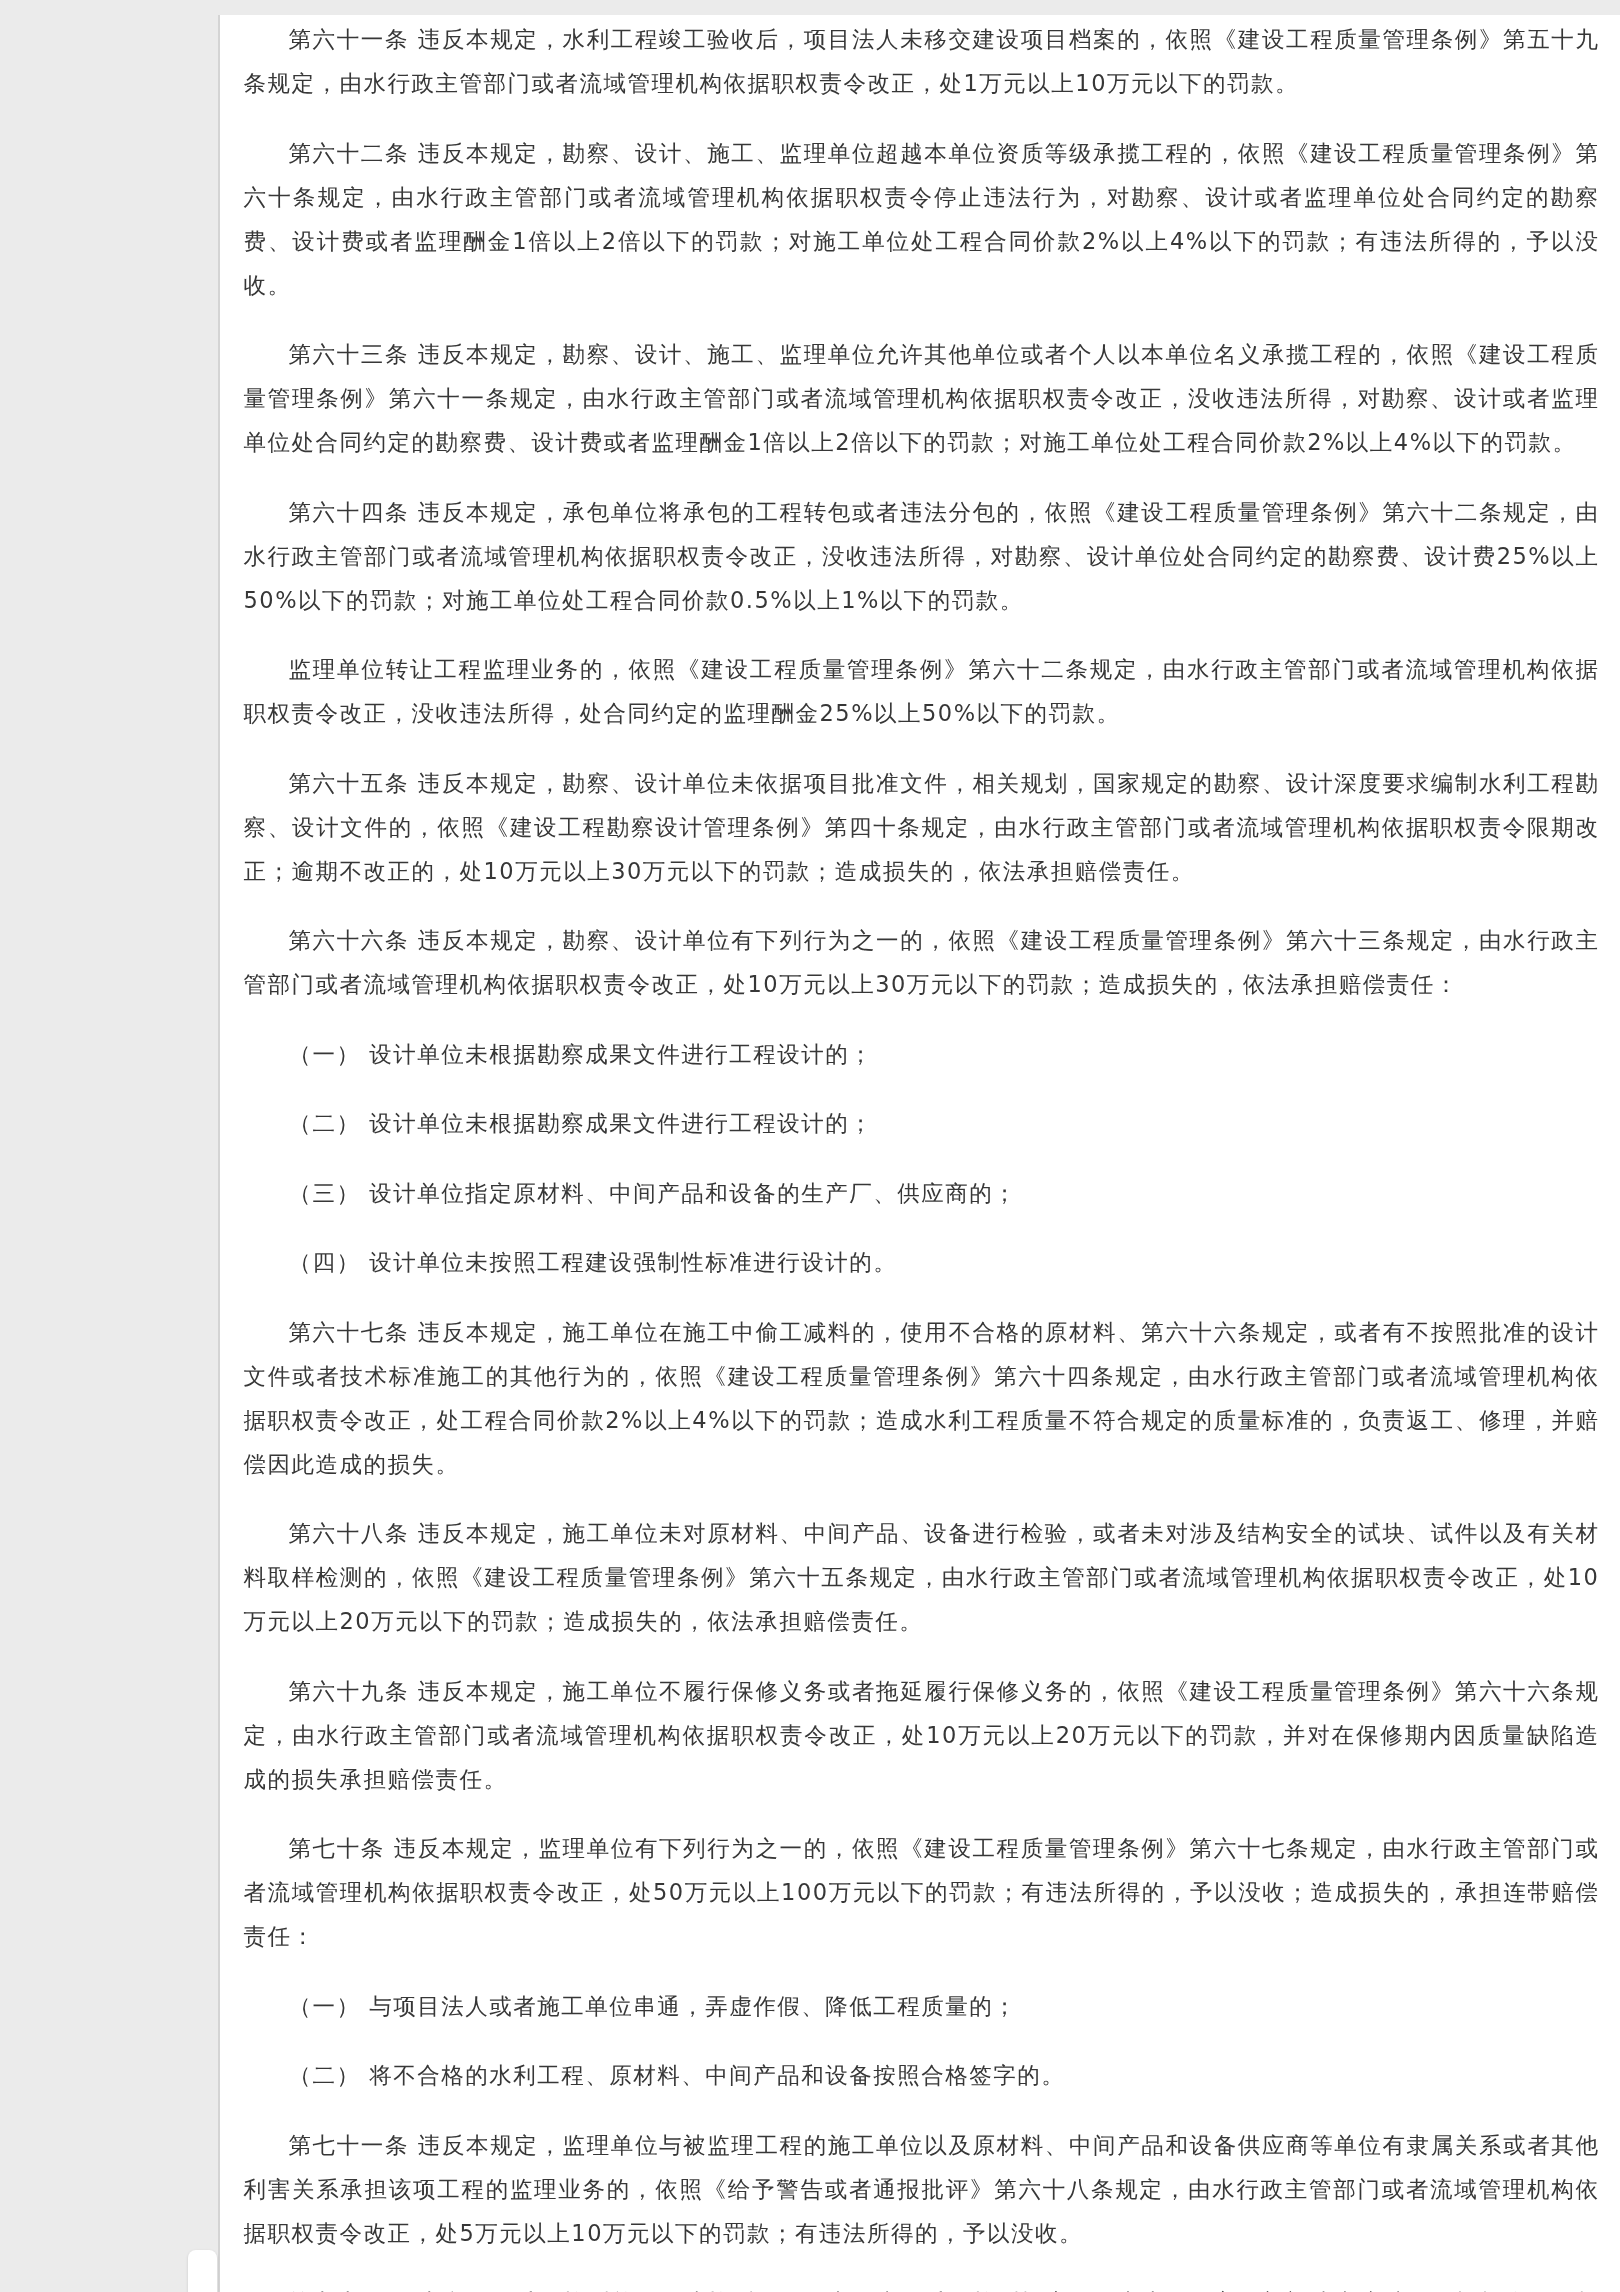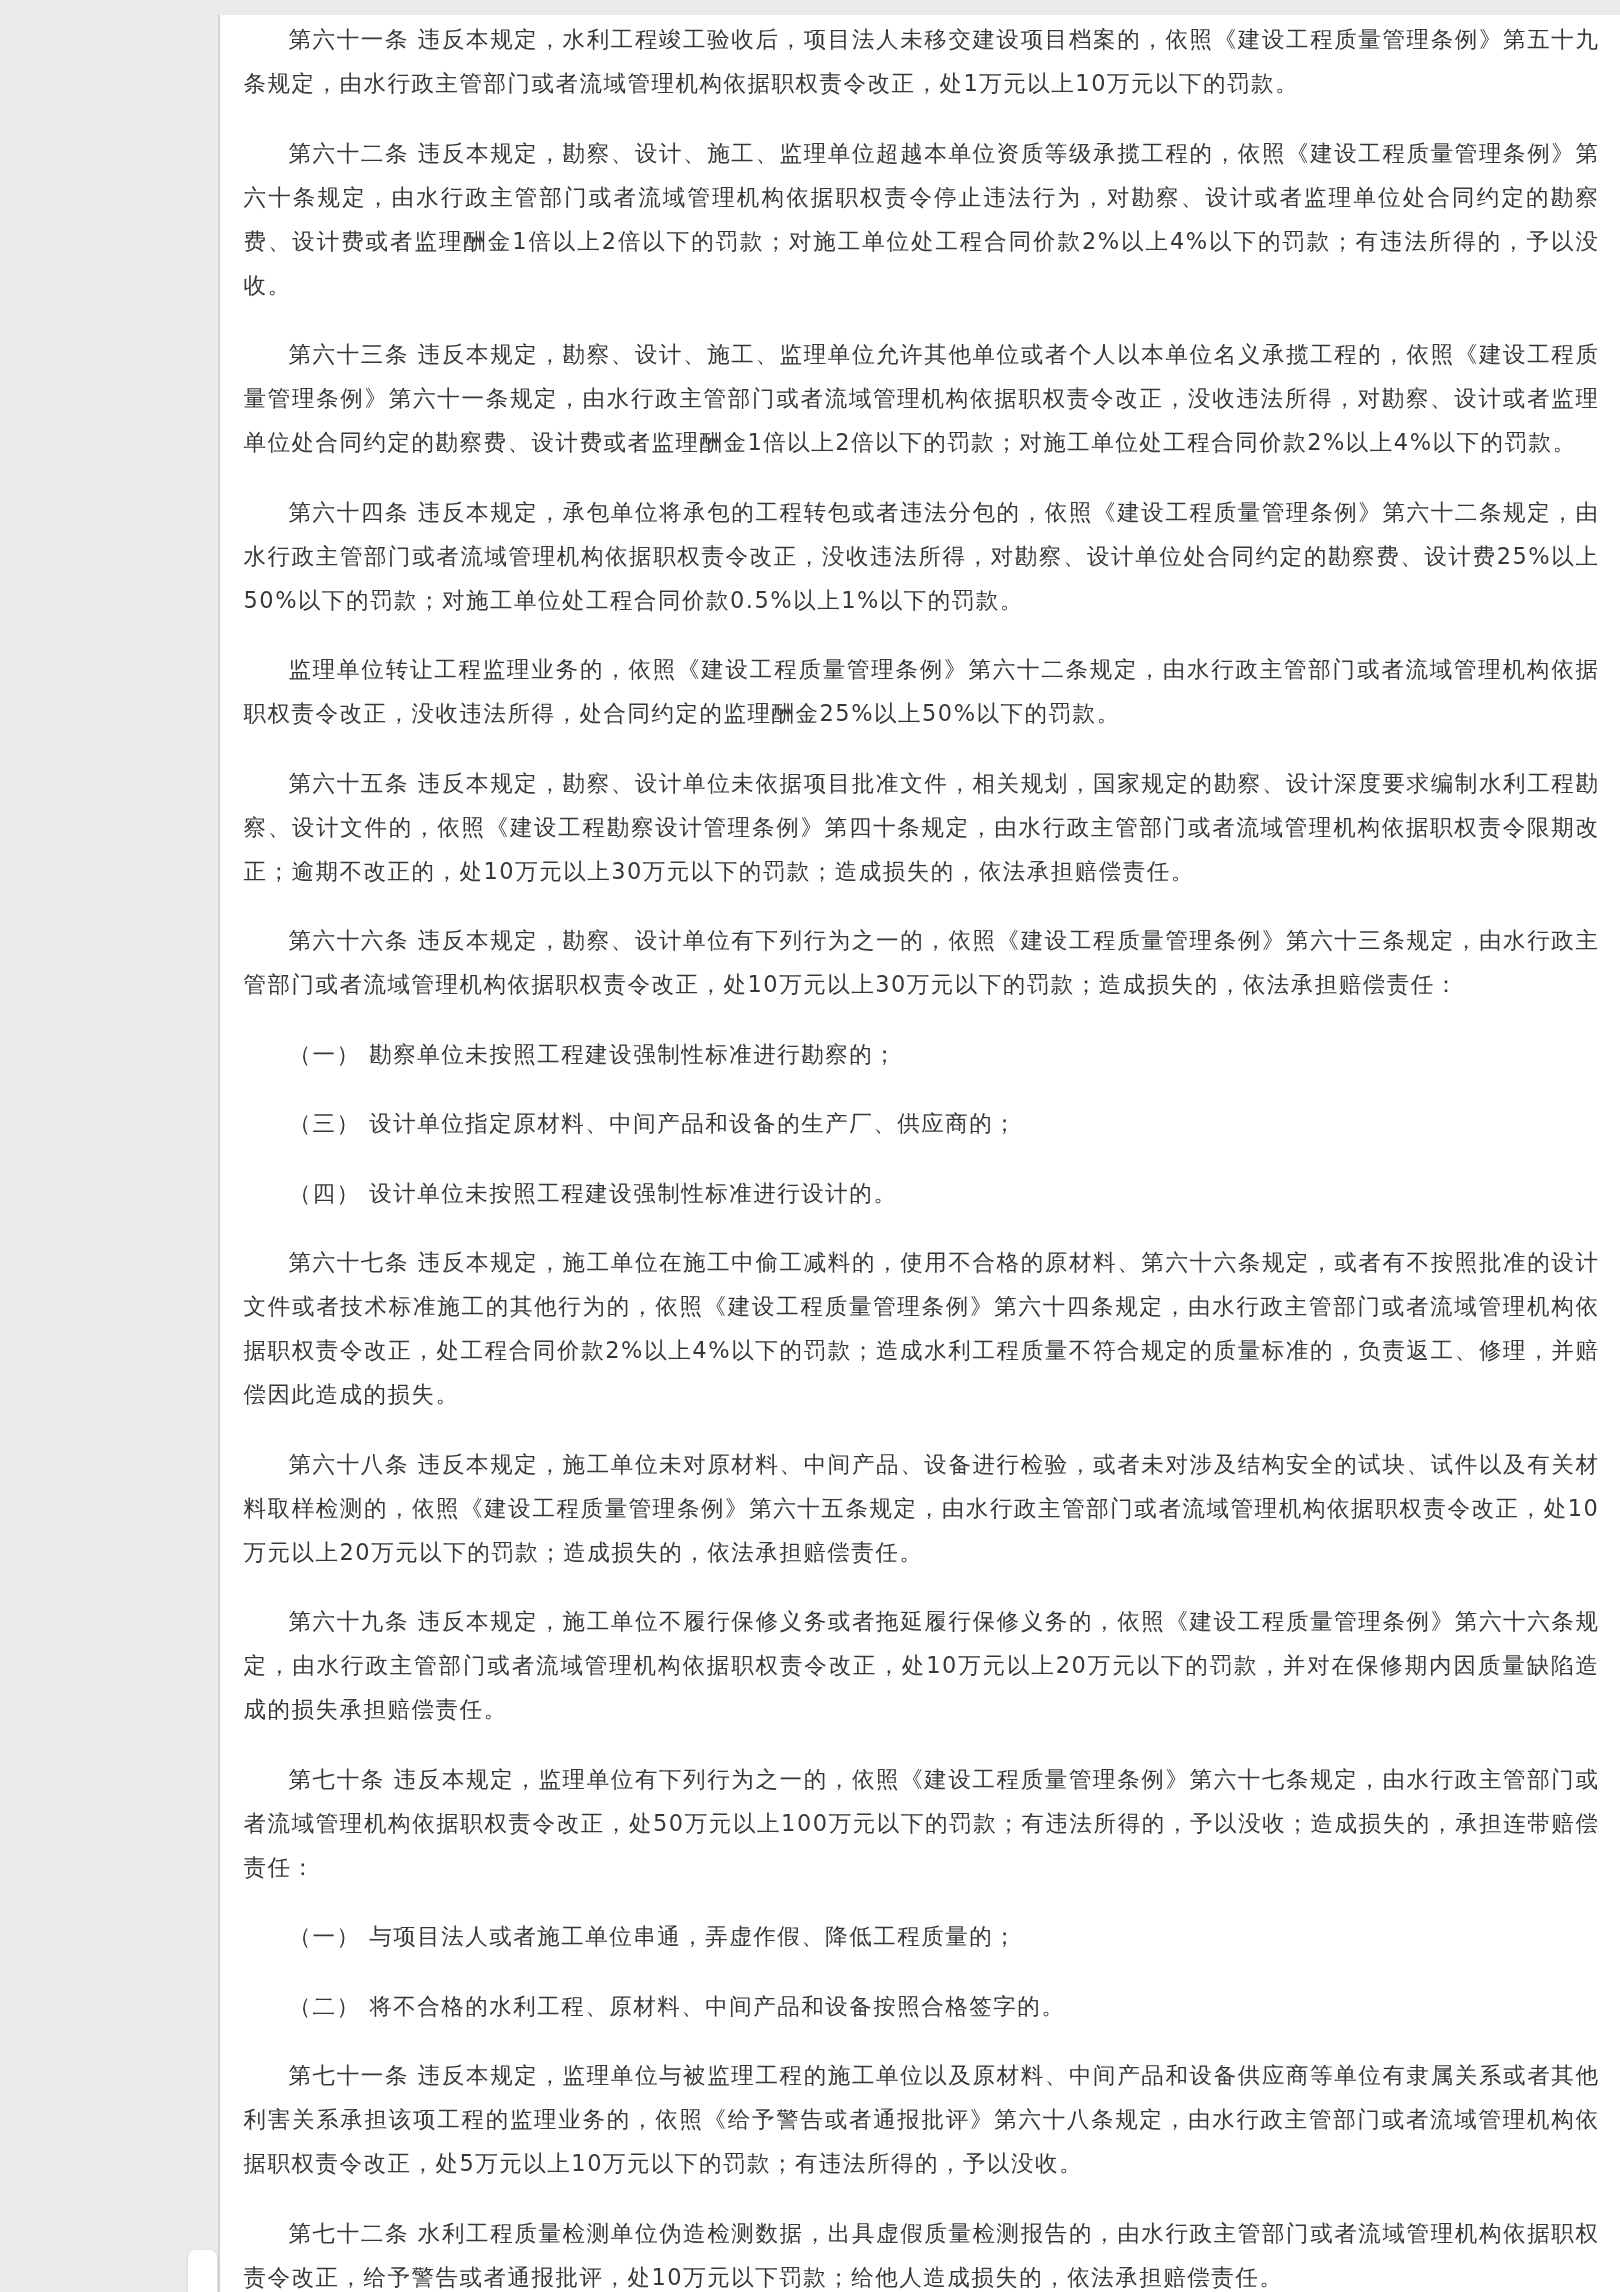--- a/index.html
+++ b/index.html
@@ -55,21 +55,22 @@
 <div class="left-margin"></div>
 
 <div class="content-page">
   <p>第六十一条 违反本规定，水利工程竣工验收后，项目法人未移交建设项目档案的，依照《建设工程质量管理条例》第五十九条规定，由水行政主管部门或者流域管理机构依据职权责令改正，处1万元以上10万元以下的罚款。</p>
   <p>第六十二条 违反本规定，勘察、设计、施工、监理单位超越本单位资质等级承揽工程的，依照《建设工程质量管理条例》第六十条规定，由水行政主管部门或者流域管理机构依据职权责令停止违法行为，对勘察、设计或者监理单位处合同约定的勘察费、设计费或者监理酬金1倍以上2倍以下的罚款；对施工单位处工程合同价款2%以上4%以下的罚款；有违法所得的，予以没收。</p>
   <p>第六十三条 违反本规定，勘察、设计、施工、监理单位允许其他单位或者个人以本单位名义承揽工程的，依照《建设工程质量管理条例》第六十一条规定，由水行政主管部门或者流域管理机构依据职权责令改正，没收违法所得，对勘察、设计或者监理单位处合同约定的勘察费、设计费或者监理酬金1倍以上2倍以下的罚款；对施工单位处工程合同价款2%以上4%以下的罚款。</p>
   <p>第六十四条 违反本规定，承包单位将承包的工程转包或者违法分包的，依照《建设工程质量管理条例》第六十二条规定，由水行政主管部门或者流域管理机构依据职权责令改正，没收违法所得，对勘察、设计单位处合同约定的勘察费、设计费25%以上50%以下的罚款；对施工单位处工程合同价款0.5%以上1%以下的罚款。</p>
   <p>监理单位转让工程监理业务的，依照《建设工程质量管理条例》第六十二条规定，由水行政主管部门或者流域管理机构依据职权责令改正，没收违法所得，处合同约定的监理酬金25%以上50%以下的罚款。</p>
   <p>第六十五条 违反本规定，勘察、设计单位未依据项目批准文件，相关规划，国家规定的勘察、设计深度要求编制水利工程勘察、设计文件的，依照《建设工程勘察设计管理条例》第四十条规定，由水行政主管部门或者流域管理机构依据职权责令限期改正；逾期不改正的，处10万元以上30万元以下的罚款；造成损失的，依法承担赔偿责任。</p>
   <p>第六十六条 违反本规定，勘察、设计单位有下列行为之一的，依照《建设工程质量管理条例》第六十三条规定，由水行政主管部门或者流域管理机构依据职权责令改正，处10万元以上30万元以下的罚款；造成损失的，依法承担赔偿责任：</p>
-  <p>（一） 勘察单位未按照工程建设强制性标准进行勘察的；</p>
+  <p>（一） 设计单位未根据勘察成果文件进行工程设计的；</p>
+  <p>（二） 设计单位未根据勘察成果文件进行工程设计的；</p>
   <p>（三） 设计单位指定原材料、中间产品和设备的生产厂、供应商的；</p>
   <p>（四） 设计单位未按照工程建设强制性标准进行设计的。</p>
   <p>第六十七条 违反本规定，施工单位在施工中偷工减料的，使用不合格的原材料、第六十六条规定，或者有不按照批准的设计文件或者技术标准施工的其他行为的，依照《建设工程质量管理条例》第六十四条规定，由水行政主管部门或者流域管理机构依据职权责令改正，处工程合同价款2%以上4%以下的罚款；造成水利工程质量不符合规定的质量标准的，负责返工、修理，并赔偿因此造成的损失。</p>
   <p>第六十八条 违反本规定，施工单位未对原材料、中间产品、设备进行检验，或者未对涉及结构安全的试块、试件以及有关材料取样检测的，依照《建设工程质量管理条例》第六十五条规定，由水行政主管部门或者流域管理机构依据职权责令改正，处10万元以上20万元以下的罚款；造成损失的，依法承担赔偿责任。</p>
   <p>第六十九条 违反本规定，施工单位不履行保修义务或者拖延履行保修义务的，依照《建设工程质量管理条例》第六十六条规定，由水行政主管部门或者流域管理机构依据职权责令改正，处10万元以上20万元以下的罚款，并对在保修期内因质量缺陷造成的损失承担赔偿责任。</p>
   <p>第七十条 违反本规定，监理单位有下列行为之一的，依照《建设工程质量管理条例》第六十七条规定，由水行政主管部门或者流域管理机构依据职权责令改正，处50万元以上100万元以下的罚款；有违法所得的，予以没收；造成损失的，承担连带赔偿责任：</p>
   <p>（一） 与项目法人或者施工单位串通，弄虚作假、降低工程质量的；</p>
   <p>（二） 将不合格的水利工程、原材料、中间产品和设备按照合格签字的。</p>
   <p>第七十一条 违反本规定，监理单位与被监理工程的施工单位以及原材料、中间产品和设备供应商等单位有隶属关系或者其他利害关系承担该项工程的监理业务的，依照《给予警告或者通报批评》第六十八条规定，由水行政主管部门或者流域管理机构依据职权责令改正，处5万元以上10万元以下的罚款；有违法所得的，予以没收。</p>
   <p>第七十二条 水利工程质量检测单位伪造检测数据，出具虚假质量检测报告的，由水行政主管部门或者流域管理机构依据职权责令改正，给予警告或者通报批评，处10万元以下罚款；给他人造成损失的，依法承担赔偿责任。</p>

